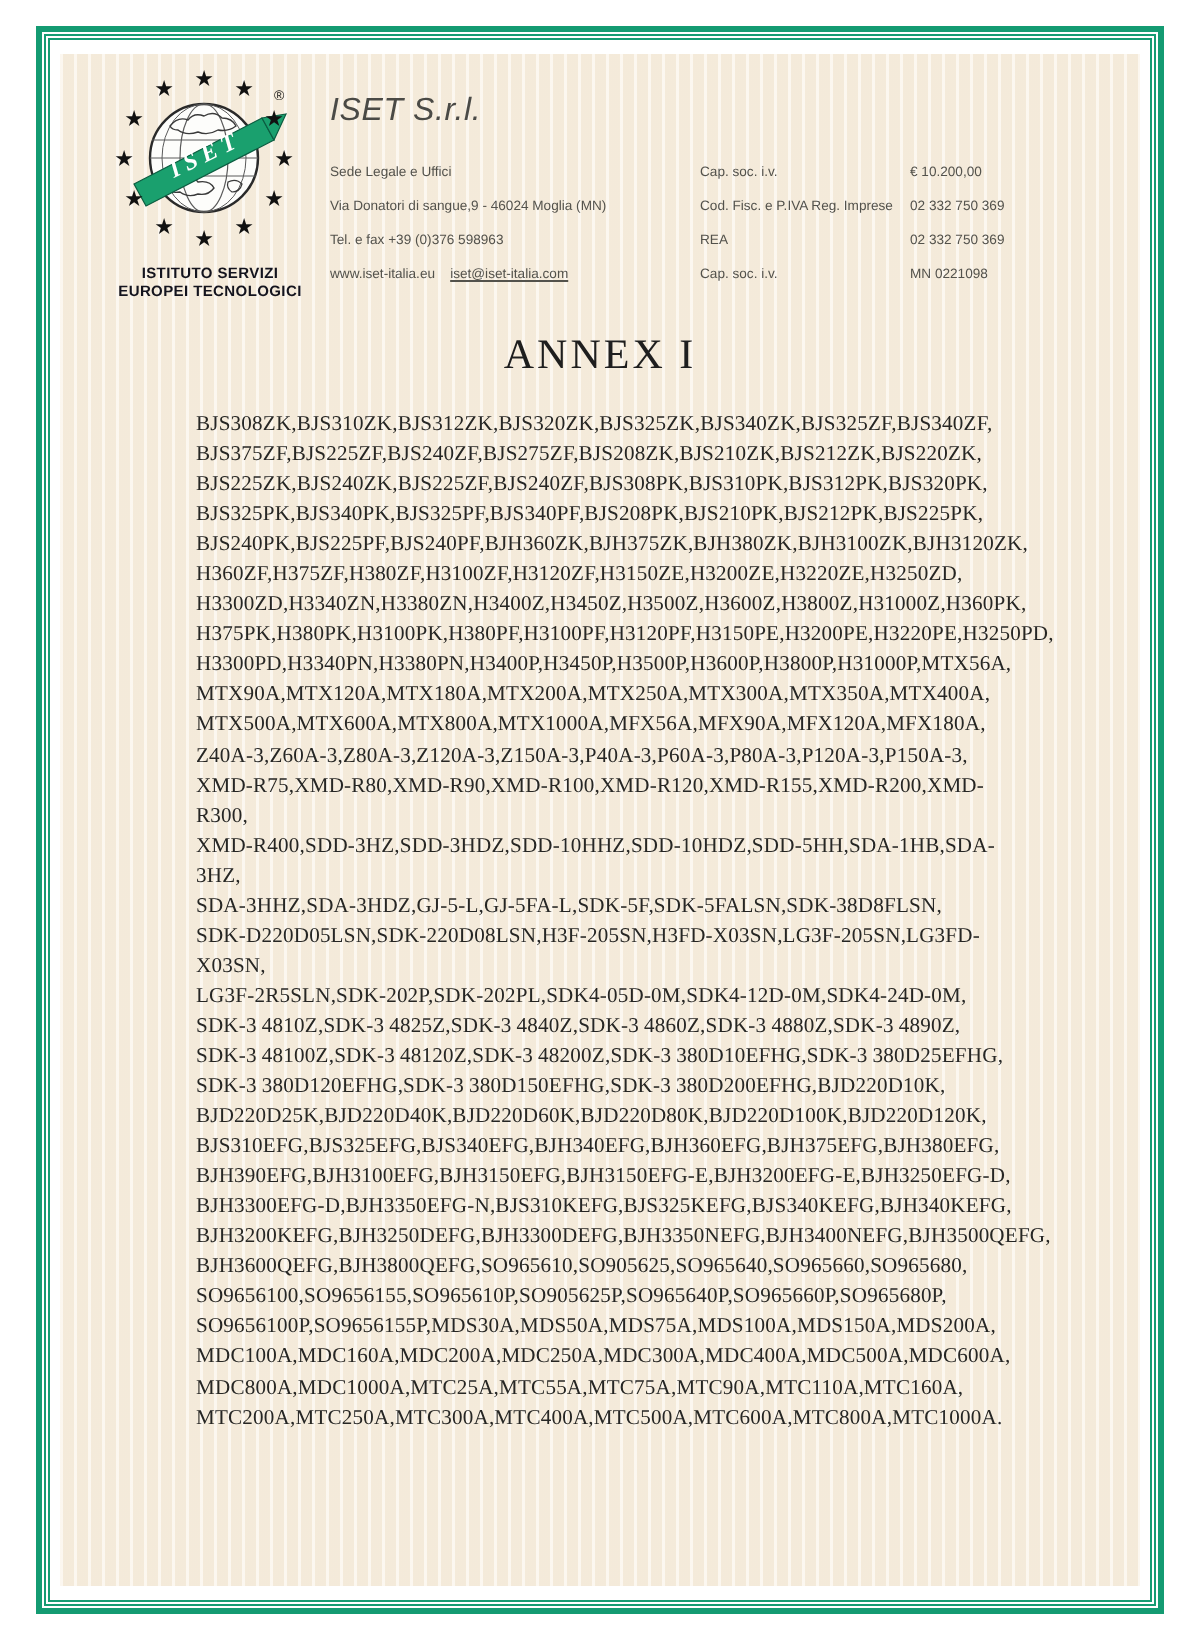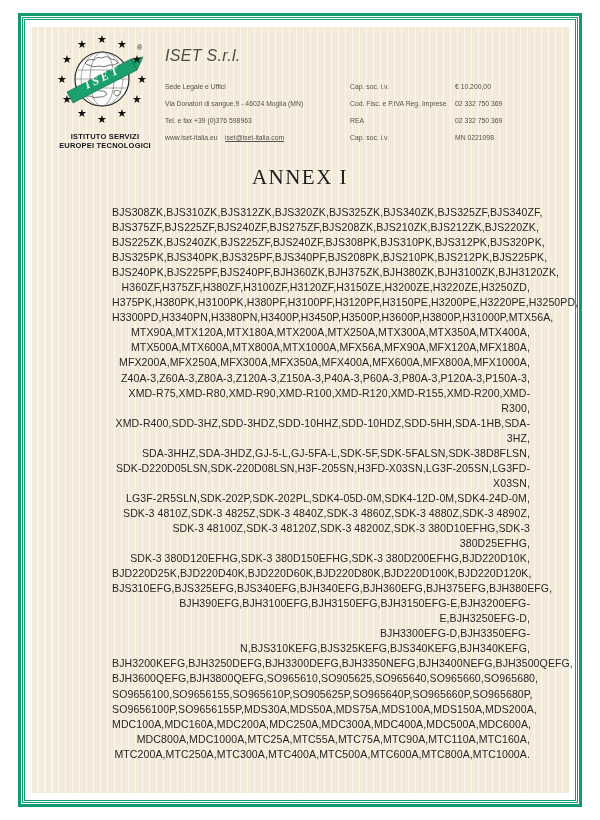--- a/index.html
+++ b/index.html
@@ -46,23 +46,23 @@
   .c-right { flex:1;      font-size:6.8px; color:#53524c; }
   .email-link { text-decoration:underline; color:#53524c; }
 
   
   .annex-title {
     position:absolute; left:0; top:165px; width:600px; text-align:center;
     font-family:"Liberation Serif", serif; font-size:21px; color:#1e1e1e;
     letter-spacing:1.5px;
   }
   .model-list {
-    position:absolute; left:112px; top:205px; width:418px;
-    font-family:Liberation Sans, sans-serif; font-size:10.55px; color:#262624;
-    line-height:15.05px; text-align:right; letter-spacing:0.1px;
+    position:absolute; left:98px; top:205px; width:418px;
+    font-family:Liberation Serif, serif; font-size:10.55px; color:#262624;
+    line-height:15.05px; text-align:left; letter-spacing:0.1px;
     word-spacing:-0.2px;
   }
 </style>
 </head>
 <body>
 
 <div class="page">
 
   <div class="frame-outer">
     <div class="frame-mid">
@@ -142,25 +142,25 @@
 
   <div class="annex-title">ANNEX I</div>
 
   <div class="model-list">
       <div>BJS308ZK,BJS310ZK,BJS312ZK,BJS320ZK,BJS325ZK,BJS340ZK,BJS325ZF,BJS340ZF,</div>
       <div>BJS375ZF,BJS225ZF,BJS240ZF,BJS275ZF,BJS208ZK,BJS210ZK,BJS212ZK,BJS220ZK,</div>
       <div>BJS225ZK,BJS240ZK,BJS225ZF,BJS240ZF,BJS308PK,BJS310PK,BJS312PK,BJS320PK,</div>
       <div>BJS325PK,BJS340PK,BJS325PF,BJS340PF,BJS208PK,BJS210PK,BJS212PK,BJS225PK,</div>
       <div>BJS240PK,BJS225PF,BJS240PF,BJH360ZK,BJH375ZK,BJH380ZK,BJH3100ZK,BJH3120ZK,</div>
       <div>H360ZF,H375ZF,H380ZF,H3100ZF,H3120ZF,H3150ZE,H3200ZE,H3220ZE,H3250ZD,</div>
+      <div>H3300ZD,H3340ZN,H3380ZN,H3400Z,H3450Z,H3500Z,H3600Z,H3800Z,H31000Z,H360PK,</div>
       <div>H375PK,H380PK,H3100PK,H380PF,H3100PF,H3120PF,H3150PE,H3200PE,H3220PE,H3250PD,</div>
       <div>H3300PD,H3340PN,H3380PN,H3400P,H3450P,H3500P,H3600P,H3800P,H31000P,MTX56A,</div>
       <div>MTX90A,MTX120A,MTX180A,MTX200A,MTX250A,MTX300A,MTX350A,MTX400A,</div>
       <div>MTX500A,MTX600A,MTX800A,MTX1000A,MFX56A,MFX90A,MFX120A,MFX180A,</div>
-      <div>MFX200A,MFX250A,MFX300A,MFX350A,MFX400A,MFX600A,MFX800A,MFX1000A,</div>
       <div>Z40A-3,Z60A-3,Z80A-3,Z120A-3,Z150A-3,P40A-3,P60A-3,P80A-3,P120A-3,P150A-3,</div>
       <div>XMD-R75,XMD-R80,XMD-R90,XMD-R100,XMD-R120,XMD-R155,XMD-R200,XMD-R300,</div>
       <div>XMD-R400,SDD-3HZ,SDD-3HDZ,SDD-10HHZ,SDD-10HDZ,SDD-5HH,SDA-1HB,SDA-3HZ,</div>
       <div>SDA-3HHZ,SDA-3HDZ,GJ-5-L,GJ-5FA-L,SDK-5F,SDK-5FALSN,SDK-38D8FLSN,</div>
       <div>SDK-D220D05LSN,SDK-220D08LSN,H3F-205SN,H3FD-X03SN,LG3F-205SN,LG3FD-X03SN,</div>
       <div>LG3F-2R5SLN,SDK-202P,SDK-202PL,SDK4-05D-0M,SDK4-12D-0M,SDK4-24D-0M,</div>
       <div>SDK-3 4810Z,SDK-3 4825Z,SDK-3 4840Z,SDK-3 4860Z,SDK-3 4880Z,SDK-3 4890Z,</div>
       <div>SDK-3 48100Z,SDK-3 48120Z,SDK-3 48200Z,SDK-3 380D10EFHG,SDK-3 380D25EFHG,</div>
       <div>SDK-3 380D120EFHG,SDK-3 380D150EFHG,SDK-3 380D200EFHG,BJD220D10K,</div>
       <div>BJD220D25K,BJD220D40K,BJD220D60K,BJD220D80K,BJD220D100K,BJD220D120K,</div>

